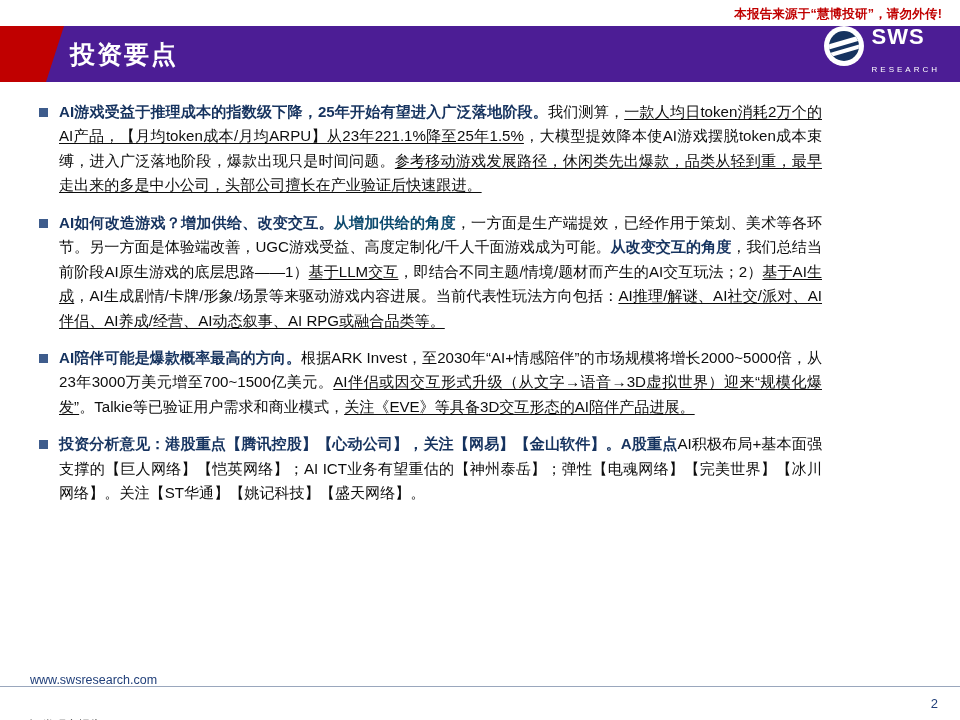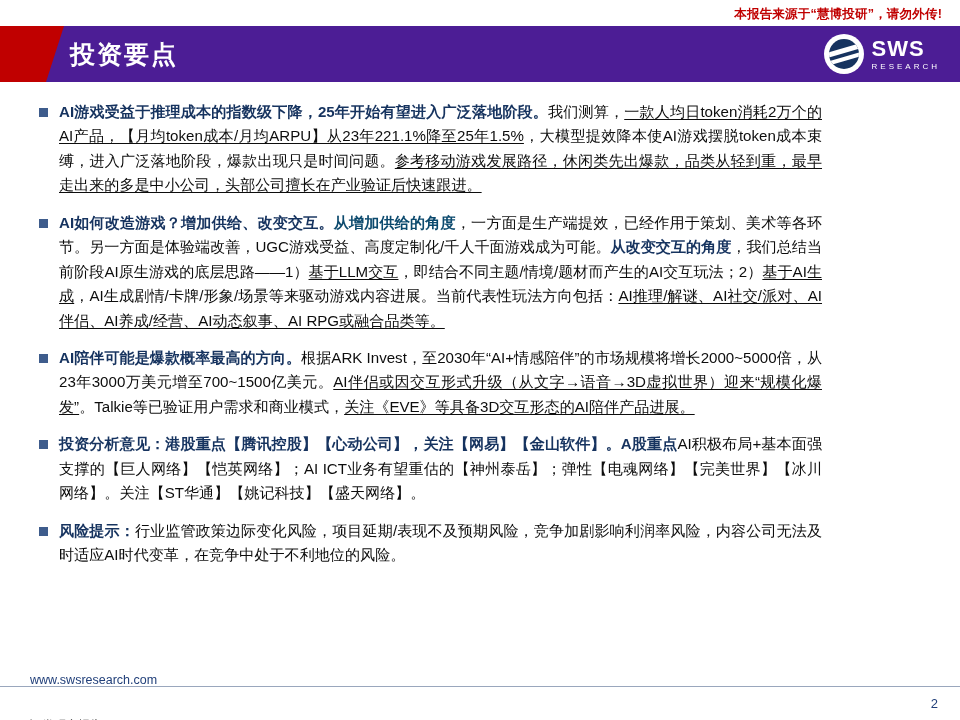--- a/index.html
+++ b/index.html
@@ -64,21 +64,21 @@
     letter-spacing: 2px;
   }
 
   
   .logo-wrap {
     position: absolute;
     right: 20px;
     top: 26px;
     height: 56px;
     display: flex;
-    align-items: center;
+    align-items: flex-start;
     gap: 8px;
   }
   .logo-mark {
     width: 40px;
     height: 40px;
     border-radius: 50%;
     background: #ffffff;
     position: relative;
     display: flex;
     align-items: center;
@@ -119,21 +119,21 @@
     color: #ffffff;
   }
   .logo-text .big {
     font-size: 22px;
     font-weight: bold;
     letter-spacing: 1px;
   }
   .logo-text .small {
     font-size: 8px;
     letter-spacing: 3px;
-    margin-top: 3px;
+    margin-top: 18px;
   }
 
   
   .content {
     position: absolute;
     top: 100px;
     left: 0;
     width: 844px;
     padding: 0 22px 0 34px;
     box-sizing: border-box;
@@ -240,24 +240,20 @@
       <span class="bullet-mark"></span>
       <div class="bullet-text"><span class="lead">AI如何改造游戏？增加供给、改变交互。</span><span class="bu">从增加供给的角度</span><span>，一方面是生产端提效，已经作用于策划、美术等各环节。另一方面是体验端改善，UGC游戏受益、高度定制化/千人千面游戏成为可能。</span><span class="b">从改变交互的角度</span><span>，我们总结当前阶段AI原生游戏的底层思路——1）</span><span class="u">基于LLM交互</span><span>，即结合不同主题/情境/题材而产生的AI交互玩法；2）</span><span class="u">基于AI生成</span><span>，AI生成剧情/卡牌/形象/场景等来驱动游戏内容进展。当前代表性玩法方向包括：</span><span class="u">AI推理/解谜、AI社交/派对、AI伴侣、AI养成/经营、AI动态叙事、AI RPG或融合品类等。</span></div>
     </div>
     <div class="bullet-row">
       <span class="bullet-mark"></span>
       <div class="bullet-text"><span class="lead">AI陪伴可能是爆款概率最高的方向。</span><span>根据ARK Invest，至2030年“AI+情感陪伴”的市场规模将增长2000~5000倍，从23年3000万美元增至700~1500亿美元。</span><span class="u">AI伴侣或因交互形式升级（从文字→语音→3D虚拟世界）迎来“规模化爆发”</span><span>。Talkie等已验证用户需求和商业模式，</span><span class="u">关注《EVE》等具备3D交互形态的AI陪伴产品进展。</span></div>
     </div>
     <div class="bullet-row">
       <span class="bullet-mark"></span>
       <div class="bullet-text"><span class="lead">投资分析意见：</span><span class="b">港股重点【腾讯控股】【心动公司】，关注【网易】【金山软件】。</span><span class="b">A股重点</span><span>AI积极布局+基本面强支撑的【巨人网络】【恺英网络】；AI ICT业务有望重估的【神州泰岳】；弹性【电魂网络】【完美世界】【冰川网络】。关注【ST华通】【姚记科技】【盛天网络】。</span></div>
-    </div>
-    <div class="bullet-row">
-      <span class="bullet-mark"></span>
-      <div class="bullet-text"><span class="lead">风险提示：</span><span>行业监管政策边际变化风险，项目延期/表现不及预期风险，竞争加剧影响利润率风险，内容公司无法及时适应AI时代变革，在竞争中处于不利地位的风险。</span></div>
     </div>
   </div>
 
 <div class="footer">
   <div class="footer-left">
     <span class="footer-url">www.swsresearch.com</span>
     <span class="footer-sub">证券研究报告</span>
   </div>
   <div class="footer-page">2</div>
 </div>

